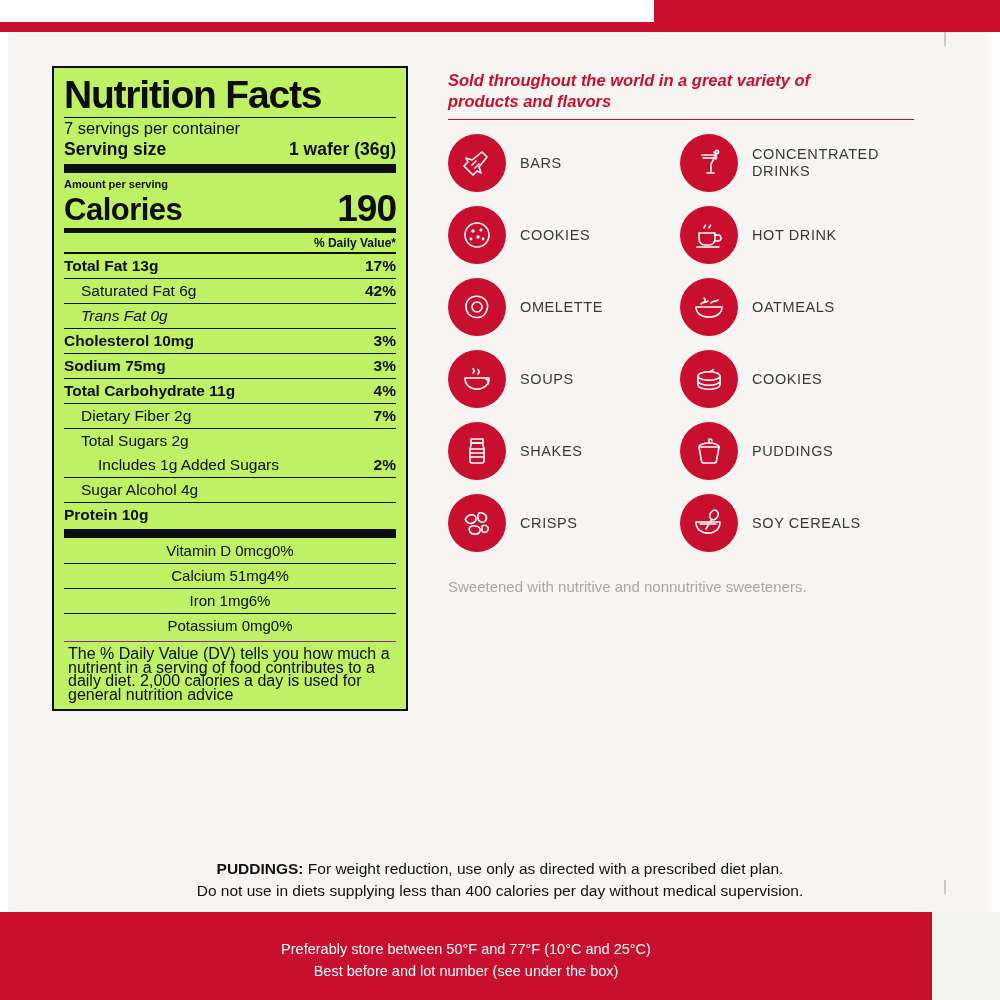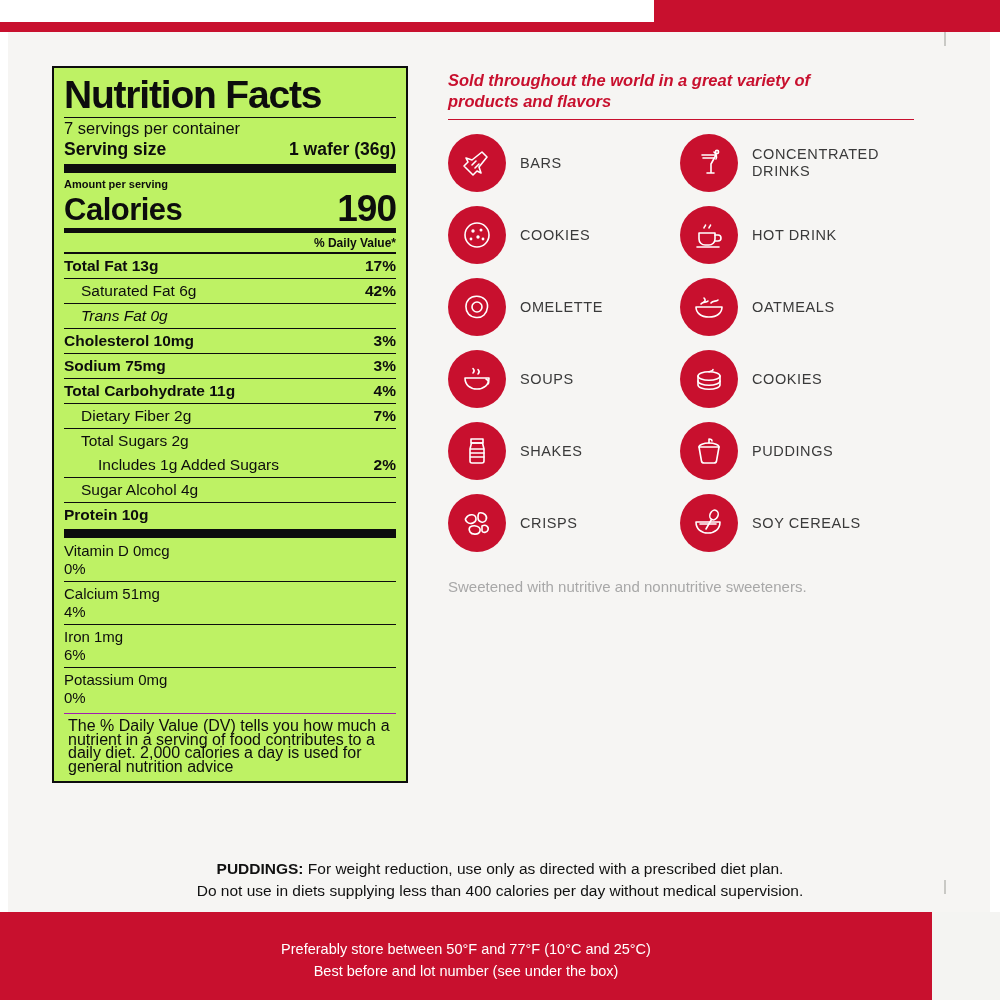--- a/index.html
+++ b/index.html
@@ -146,26 +146,25 @@
   .ind1 { padding-left: 17px; }
   .ind2 { padding-left: 34px; }
   .b { font-weight: bold; }
   .it { font-style: italic; }
   .nf-rule-block {
     border-top: 9px solid #0d0d0d;
     margin: 2px 0 0 0;
   }
   .nf-vit {
     display: flex;
-    justify-content: space-between;
+    justify-content: center;
     font-size: 15px;
     line-height: 18px;
     padding: 3px 0 3px 0;
     border-top: 1px solid #0d0d0d;
-    flex-direction: column;
   }
   .nf-vit.first { border-top: none; padding-top: 4px; }
   .nf-foot {
     font-size: 16px;
     line-height: 13.5px;
     padding-top: 5px;
     border-top: 1px solid #a21caf;
     margin-top: 3px;
     padding-left: 4px;
     padding-right: 2px;

